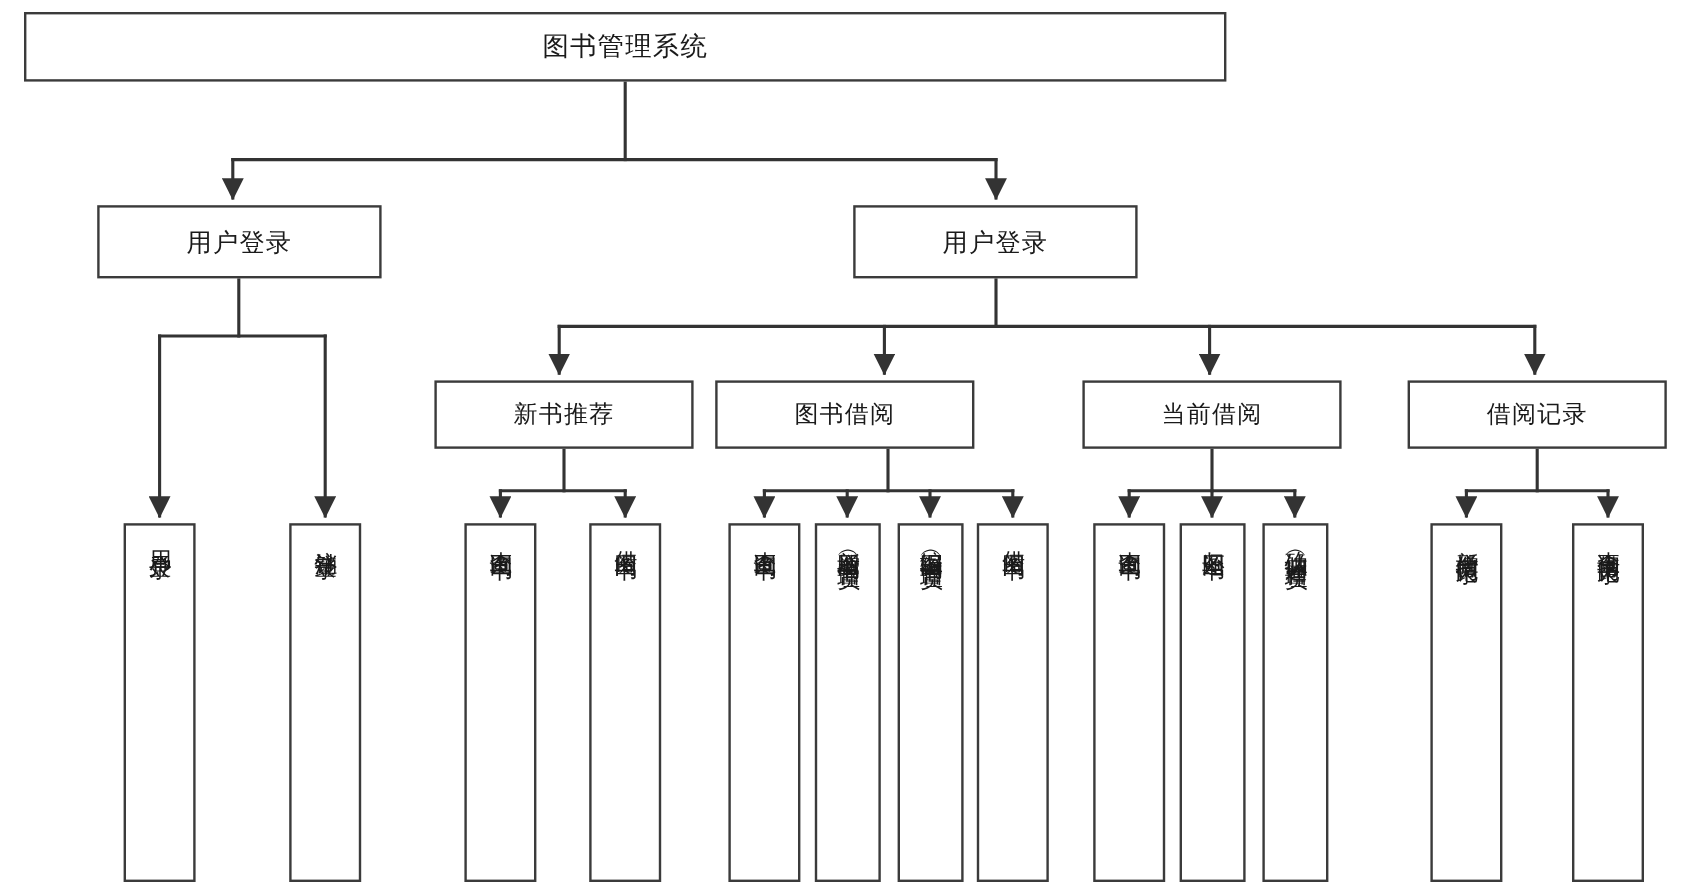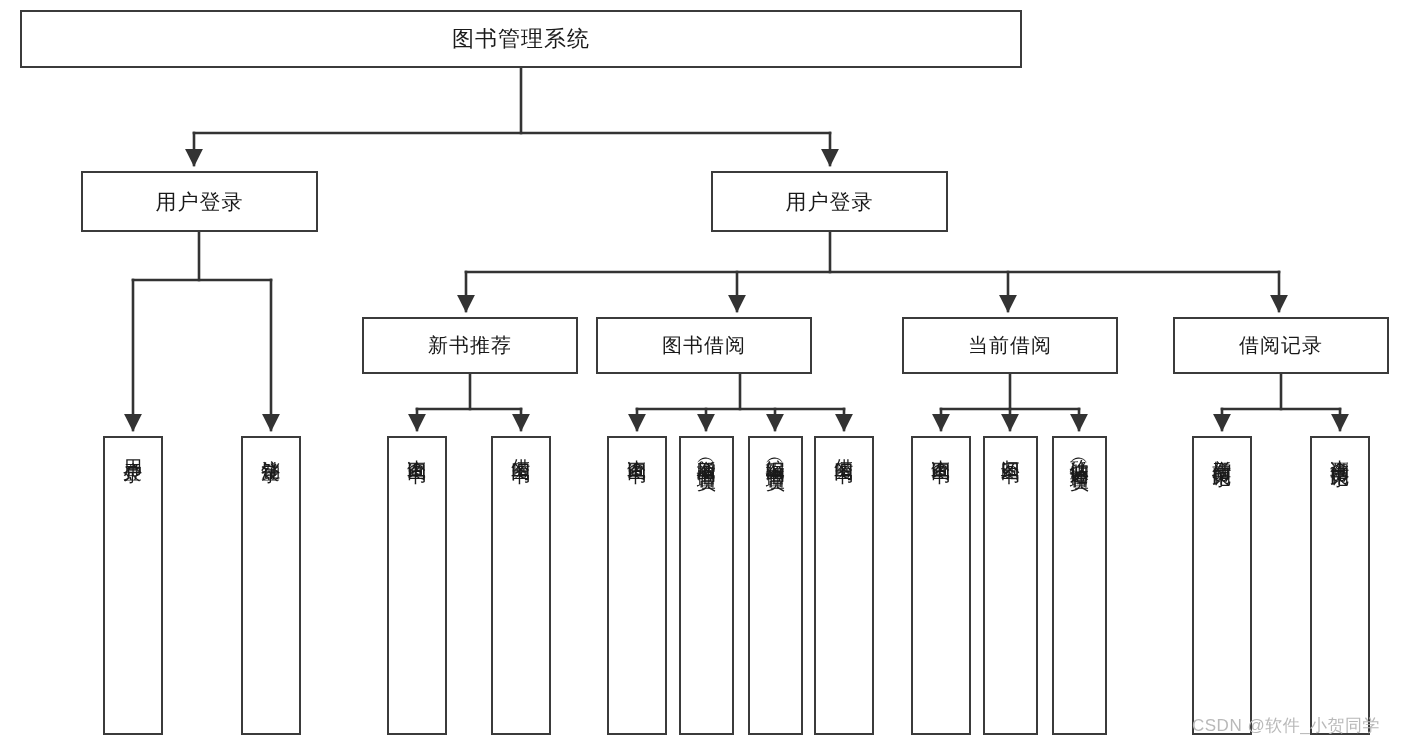--- a/index.html
+++ b/index.html
@@ -206,15 +206,14 @@
   </div>
 
   <div class="node node-leaf" style="left:1192px; top:436px; width:60px; height:299px;">
     <span class="vlabel">新增借阅记录</span>
   </div>
 
   <div class="node node-leaf" style="left:1310px; top:436px; width:60px; height:299px;">
     <span class="vlabel">查询借阅记录</span>
   </div>
 
-  <div id="watermark">CSDN @软件_小贺同学</div>
 
 </div>
 
 </body></html>

